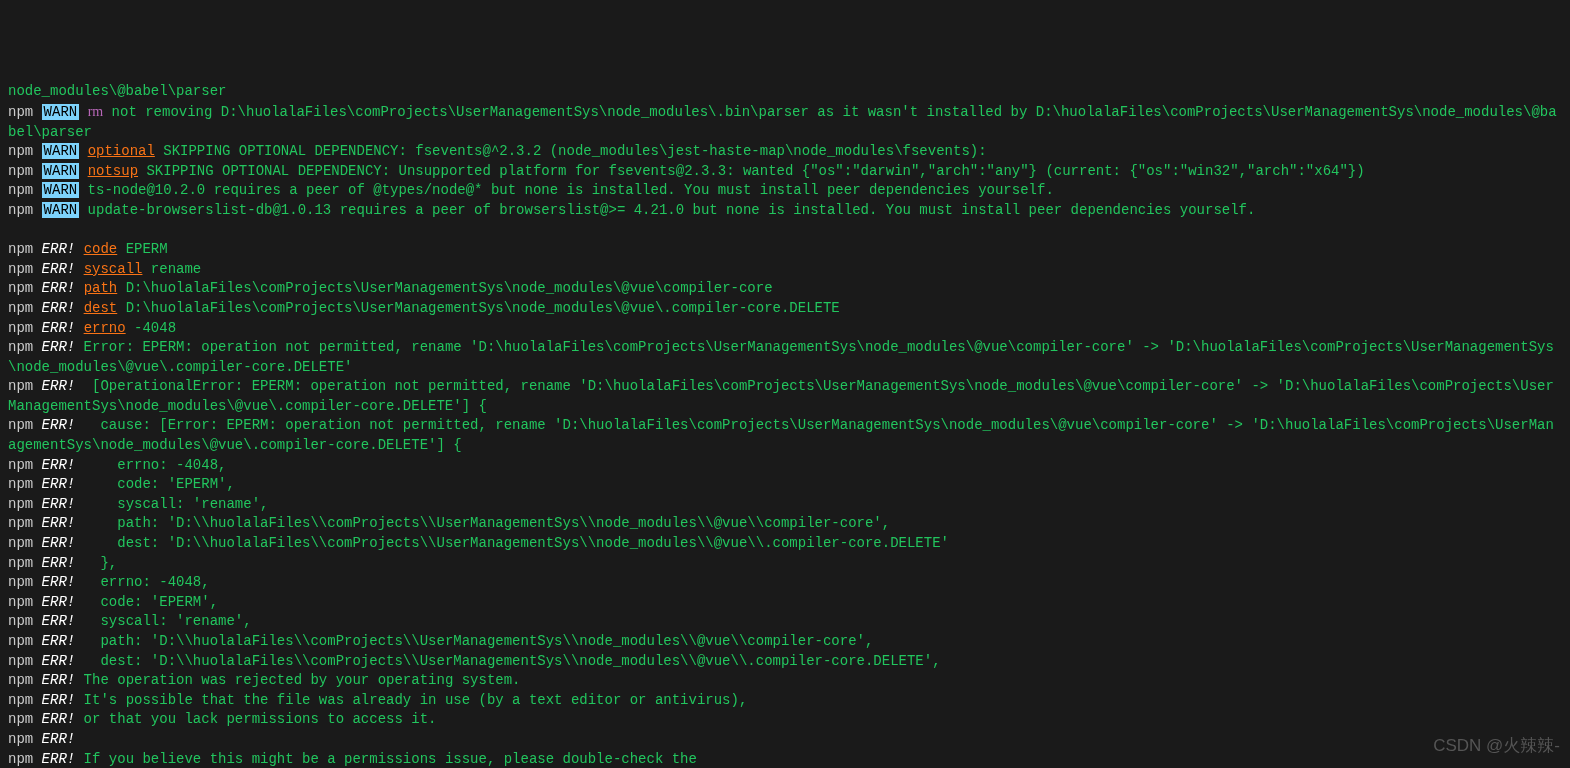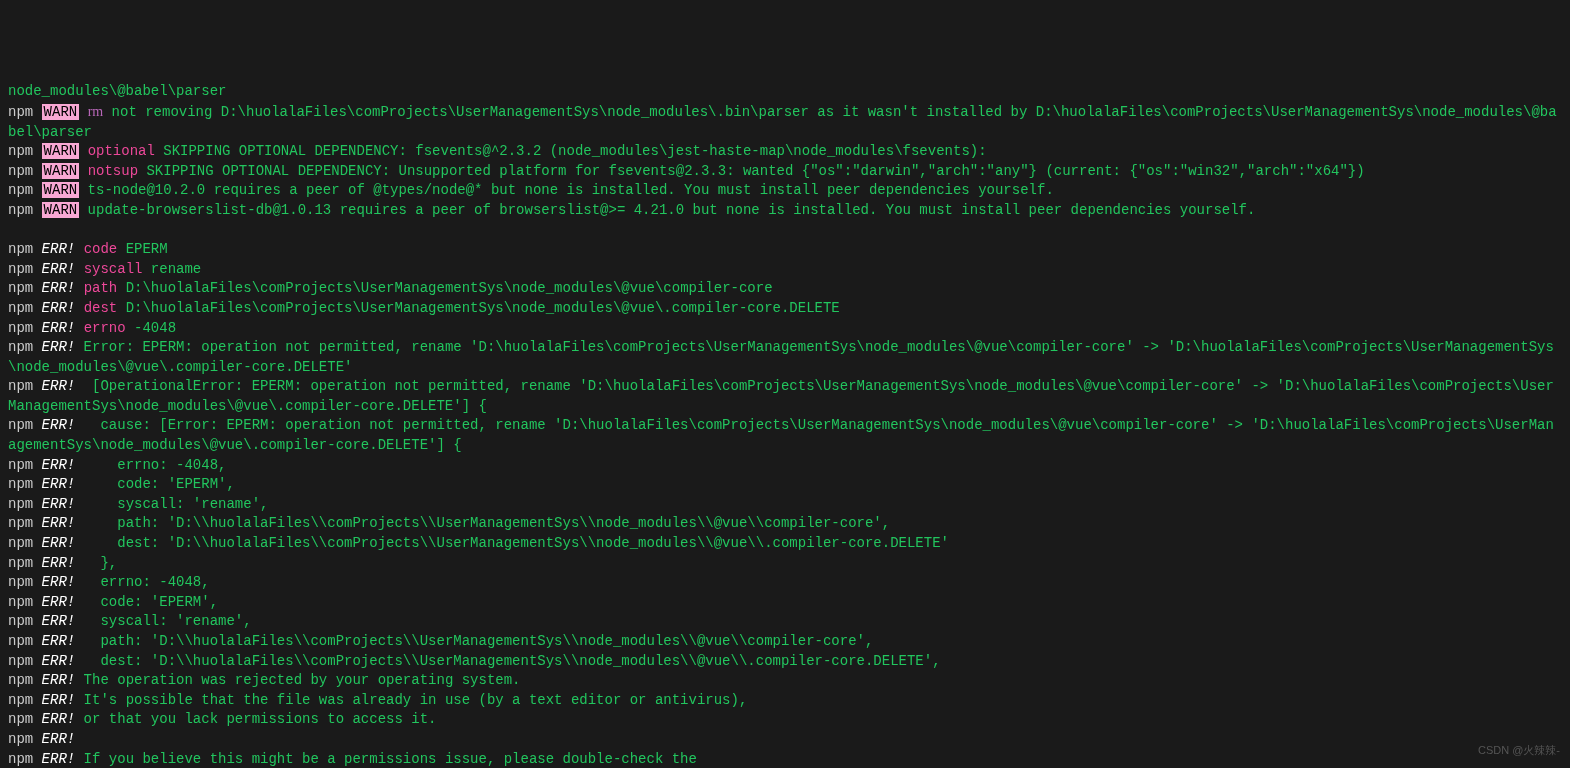--- a/index.html
+++ b/index.html
@@ -10,31 +10,31 @@
     font-size: 14px;
     line-height: 1.4;
     padding: 4px 8px;
     width: 1570px;
     min-height: 768px;
     white-space: pre-wrap;
     word-break: break-all;
   }
   .line { display: block; }
   .npm { color: #cccccc; text-align: right; }
-  .warn { background: #f9a8d4; color: #000000; padding: 0 2px; }
-  .warn-code { color: #ec4899; }
+  .warn { background: #7dd3fc; color: #000000; padding: 0 2px; }
+  .warn-code { color: #f97316; text-decoration: underline; }
   .err { color: #ffffff; font-style: italic; }
   .tag-rm { color: #b968b9; font-family: Liberation Serif, serif; }
   .dim { color: #22c55e; }
   .watermark {
     position: fixed;
     right: 10px;
     bottom: 10px;
     color: #555;
-    font-size: 11px;
+    font-size: 17px;
     font-family: sans-serif;
   }
 </style>
 </head>
 <body>
 
 
 
 <div id="terminal"><div class="line"><span class="dim">node_modules\@babel\parser</span></div><div class="line"><span class="npm">npm </span><span class="warn">WARN</span><span class="npm"> </span><span class="tag-rm">rm</span><span class="dim"> not removing D:\huolalaFiles\comProjects\UserManagementSys\node_modules\.bin\parser as it wasn't installed by D:\huolalaFiles\comProjects\UserManagementSys\node_modules\@babel\parser</span></div><div class="line"><span class="npm">npm </span><span class="warn">WARN</span><span class="npm"> </span><span class="warn-code">optional</span><span class="dim"> SKIPPING OPTIONAL DEPENDENCY: fsevents@^2.3.2 (node_modules\jest-haste-map\node_modules\fsevents):</span></div><div class="line"><span class="npm">npm </span><span class="warn">WARN</span><span class="npm"> </span><span class="warn-code">notsup</span><span class="dim"> SKIPPING OPTIONAL DEPENDENCY: Unsupported platform for fsevents@2.3.3: wanted {"os":"darwin","arch":"any"} (current: {"os":"win32","arch":"x64"})</span></div><div class="line"><span class="npm">npm </span><span class="warn">WARN</span><span class="dim"> ts-node@10.2.0 requires a peer of @types/node@* but none is installed. You must install peer dependencies yourself.</span></div><div class="line"><span class="npm">npm </span><span class="warn">WARN</span><span class="dim"> update-browserslist-db@1.0.13 requires a peer of browserslist@&gt;= 4.21.0 but none is installed. You must install peer dependencies yourself.</span></div><div class="line"><span class="dim"> </span></div><div class="line"><span class="npm">npm </span><span class="err">ERR!</span><span class="npm"> </span><span class="warn-code">code</span><span class="dim"> EPERM</span></div><div class="line"><span class="npm">npm </span><span class="err">ERR!</span><span class="npm"> </span><span class="warn-code">syscall</span><span class="dim"> rename</span></div><div class="line"><span class="npm">npm </span><span class="err">ERR!</span><span class="npm"> </span><span class="warn-code">path</span><span class="dim"> D:\huolalaFiles\comProjects\UserManagementSys\node_modules\@vue\compiler-core</span></div><div class="line"><span class="npm">npm </span><span class="err">ERR!</span><span class="npm"> </span><span class="warn-code">dest</span><span class="dim"> D:\huolalaFiles\comProjects\UserManagementSys\node_modules\@vue\.compiler-core.DELETE</span></div><div class="line"><span class="npm">npm </span><span class="err">ERR!</span><span class="npm"> </span><span class="warn-code">errno</span><span class="dim"> -4048</span></div><div class="line"><span class="npm">npm </span><span class="err">ERR!</span><span class="dim"> Error: EPERM: operation not permitted, rename 'D:\huolalaFiles\comProjects\UserManagementSys\node_modules\@vue\compiler-core' -&gt; 'D:\huolalaFiles\comProjects\UserManagementSys\node_modules\@vue\.compiler-core.DELETE'</span></div><div class="line"><span class="npm">npm </span><span class="err">ERR!</span><span class="dim">  [OperationalError: EPERM: operation not permitted, rename 'D:\huolalaFiles\comProjects\UserManagementSys\node_modules\@vue\compiler-core' -&gt; 'D:\huolalaFiles\comProjects\UserManagementSys\node_modules\@vue\.compiler-core.DELETE'] {</span></div><div class="line"><span class="npm">npm </span><span class="err">ERR!</span><span class="dim">   cause: [Error: EPERM: operation not permitted, rename 'D:\huolalaFiles\comProjects\UserManagementSys\node_modules\@vue\compiler-core' -&gt; 'D:\huolalaFiles\comProjects\UserManagementSys\node_modules\@vue\.compiler-core.DELETE'] {</span></div><div class="line"><span class="npm">npm </span><span class="err">ERR!</span><span class="dim">     errno: -4048,</span></div><div class="line"><span class="npm">npm </span><span class="err">ERR!</span><span class="dim">     code: 'EPERM',</span></div><div class="line"><span class="npm">npm </span><span class="err">ERR!</span><span class="dim">     syscall: 'rename',</span></div><div class="line"><span class="npm">npm </span><span class="err">ERR!</span><span class="dim">     path: 'D:\\huolalaFiles\\comProjects\\UserManagementSys\\node_modules\\@vue\\compiler-core',</span></div><div class="line"><span class="npm">npm </span><span class="err">ERR!</span><span class="dim">     dest: 'D:\\huolalaFiles\\comProjects\\UserManagementSys\\node_modules\\@vue\\.compiler-core.DELETE'</span></div><div class="line"><span class="npm">npm </span><span class="err">ERR!</span><span class="dim">   },</span></div><div class="line"><span class="npm">npm </span><span class="err">ERR!</span><span class="dim">   errno: -4048,</span></div><div class="line"><span class="npm">npm </span><span class="err">ERR!</span><span class="dim">   code: 'EPERM',</span></div><div class="line"><span class="npm">npm </span><span class="err">ERR!</span><span class="dim">   syscall: 'rename',</span></div><div class="line"><span class="npm">npm </span><span class="err">ERR!</span><span class="dim">   path: 'D:\\huolalaFiles\\comProjects\\UserManagementSys\\node_modules\\@vue\\compiler-core',</span></div><div class="line"><span class="npm">npm </span><span class="err">ERR!</span><span class="dim">   dest: 'D:\\huolalaFiles\\comProjects\\UserManagementSys\\node_modules\\@vue\\.compiler-core.DELETE',</span></div><div class="line"><span class="npm">npm </span><span class="err">ERR!</span><span class="dim"> The operation was rejected by your operating system.</span></div><div class="line"><span class="npm">npm </span><span class="err">ERR!</span><span class="dim"> It's possible that the file was already in use (by a text editor or antivirus),</span></div><div class="line"><span class="npm">npm </span><span class="err">ERR!</span><span class="dim"> or that you lack permissions to access it.</span></div><div class="line"><span class="npm">npm </span><span class="err">ERR!</span></div><div class="line"><span class="npm">npm </span><span class="err">ERR!</span><span class="dim"> If you believe this might be a permissions issue, please double-check the</span></div></div>
 

